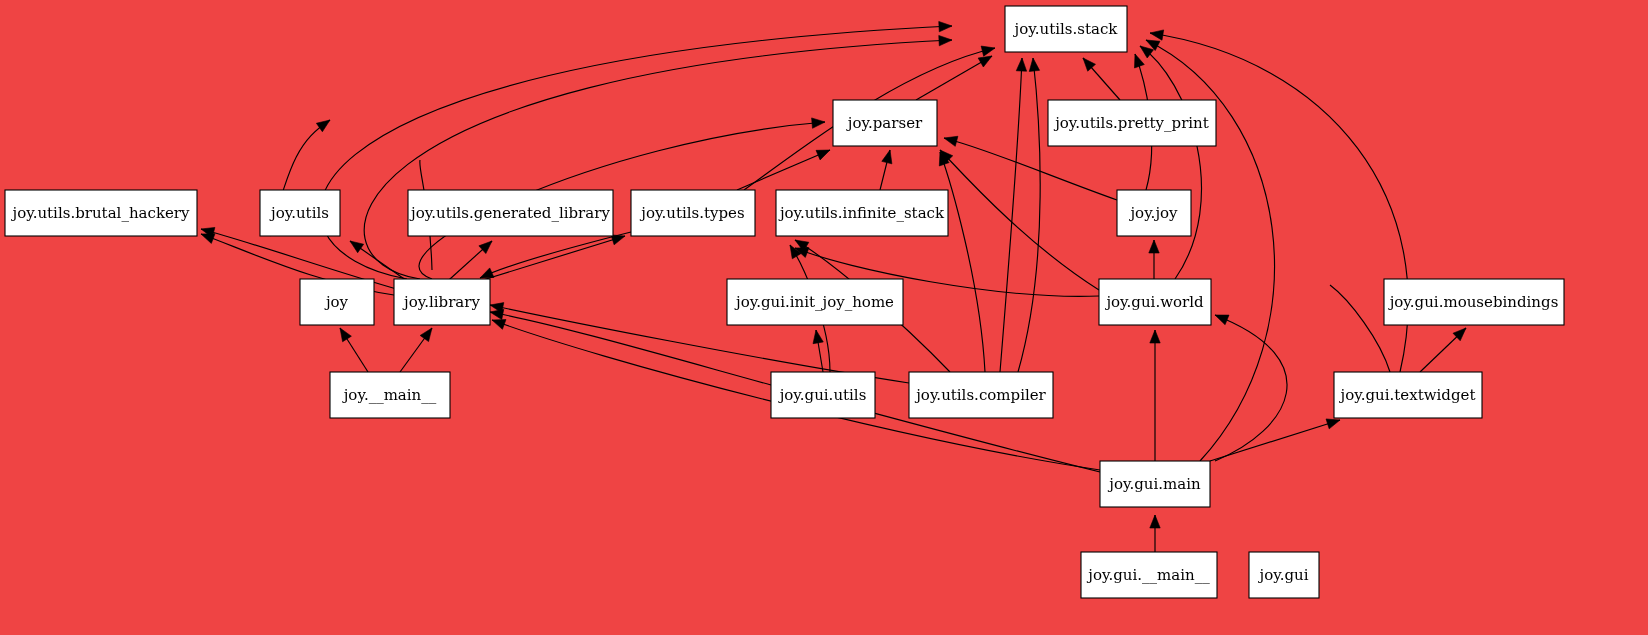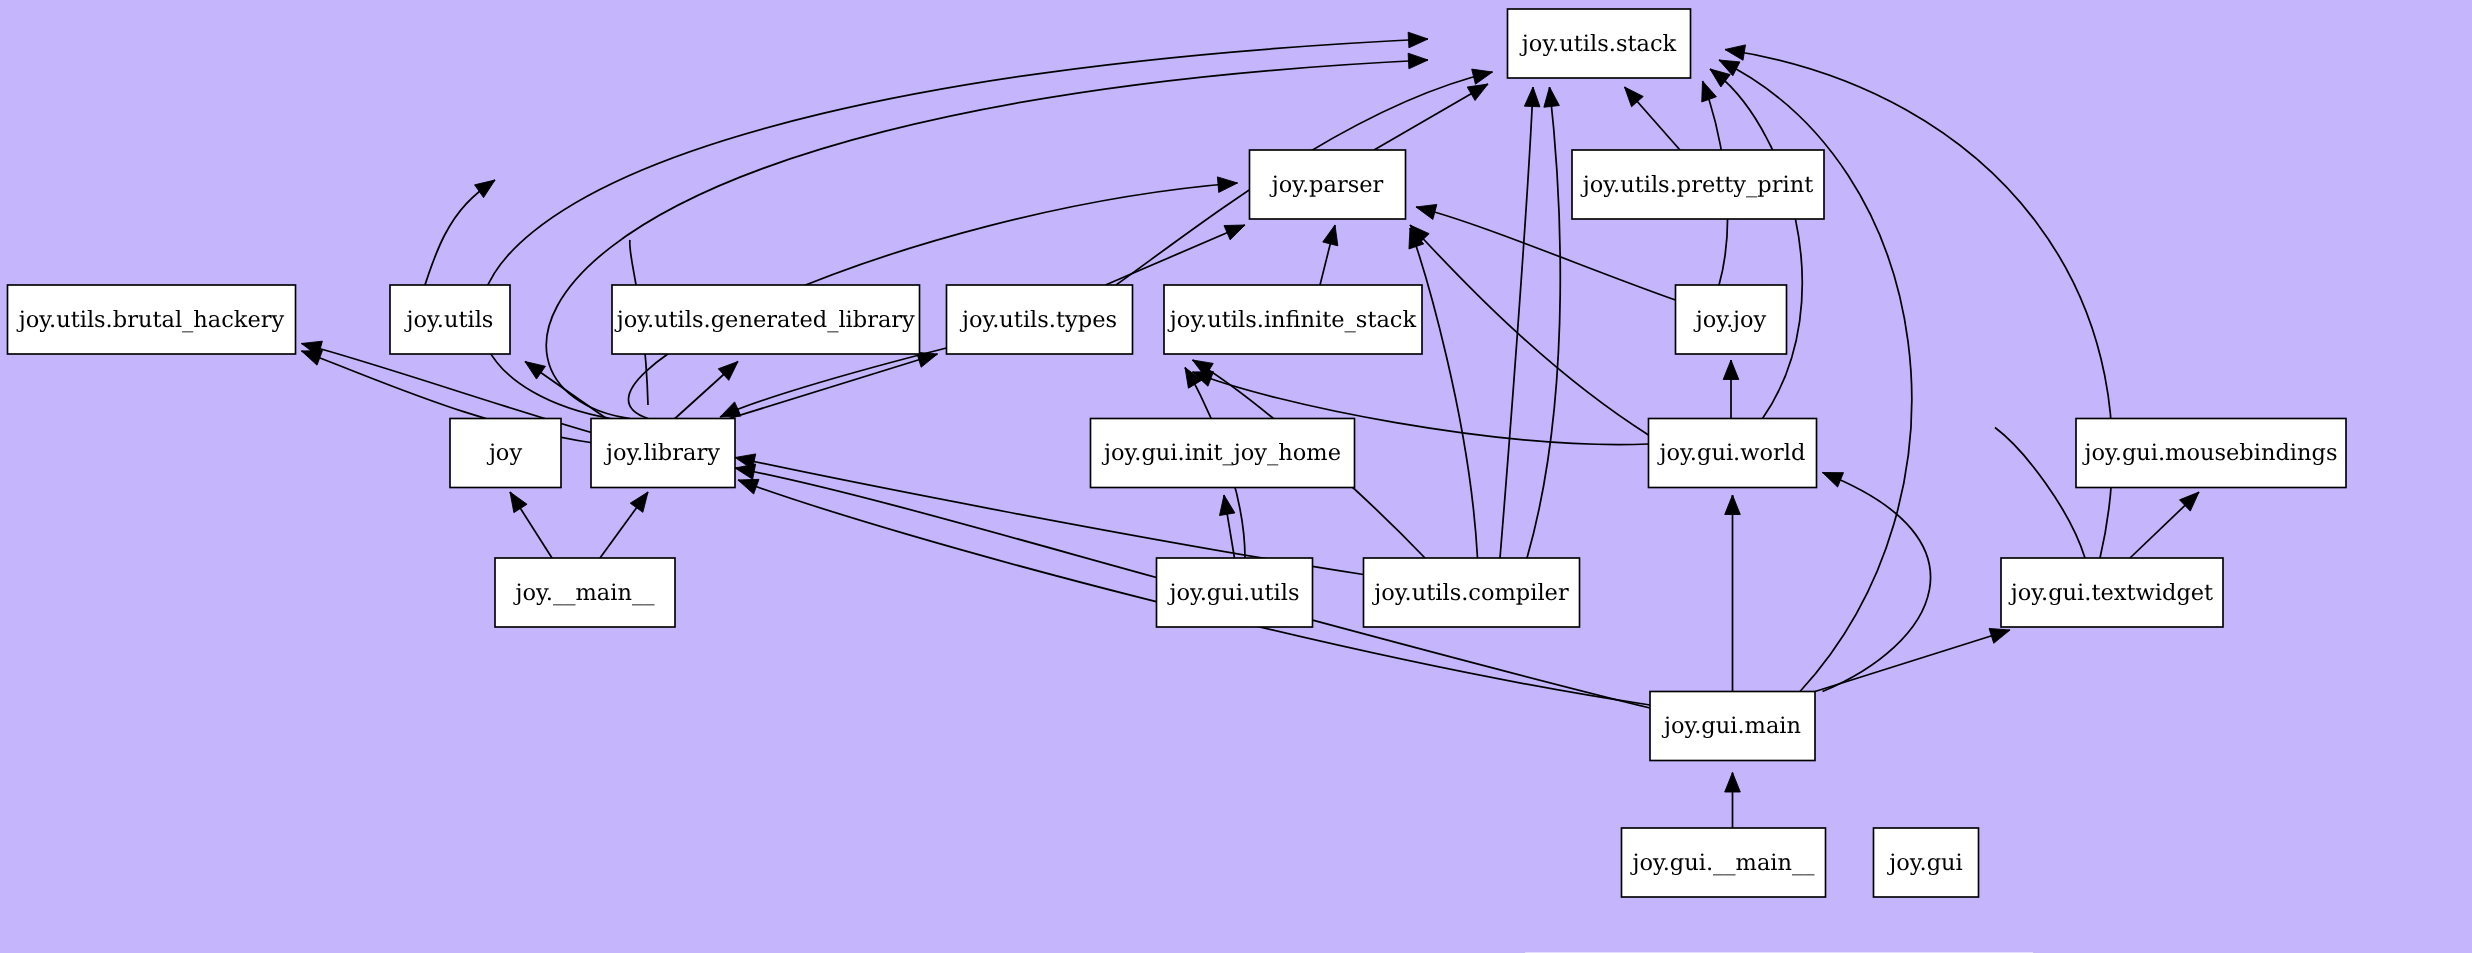--- a/index.html
+++ b/index.html
@@ -4,21 +4,21 @@
 <style>
   html, body {
     margin: 0;
     padding: 0;
     background: #ffffff;
   }
   #graph-root {
     position: relative;
     width: 1648px;
     height: 635px;
-    background: #c4b5fd;
+    background: #ef4444;
     font-family: "DejaVu Serif", "Liberation Serif", serif;
     overflow: hidden;
   }
   #graph-svg {
     position: absolute;
     left: 0;
     top: 0;
     width: 1648px;
     height: 635px;
   }

